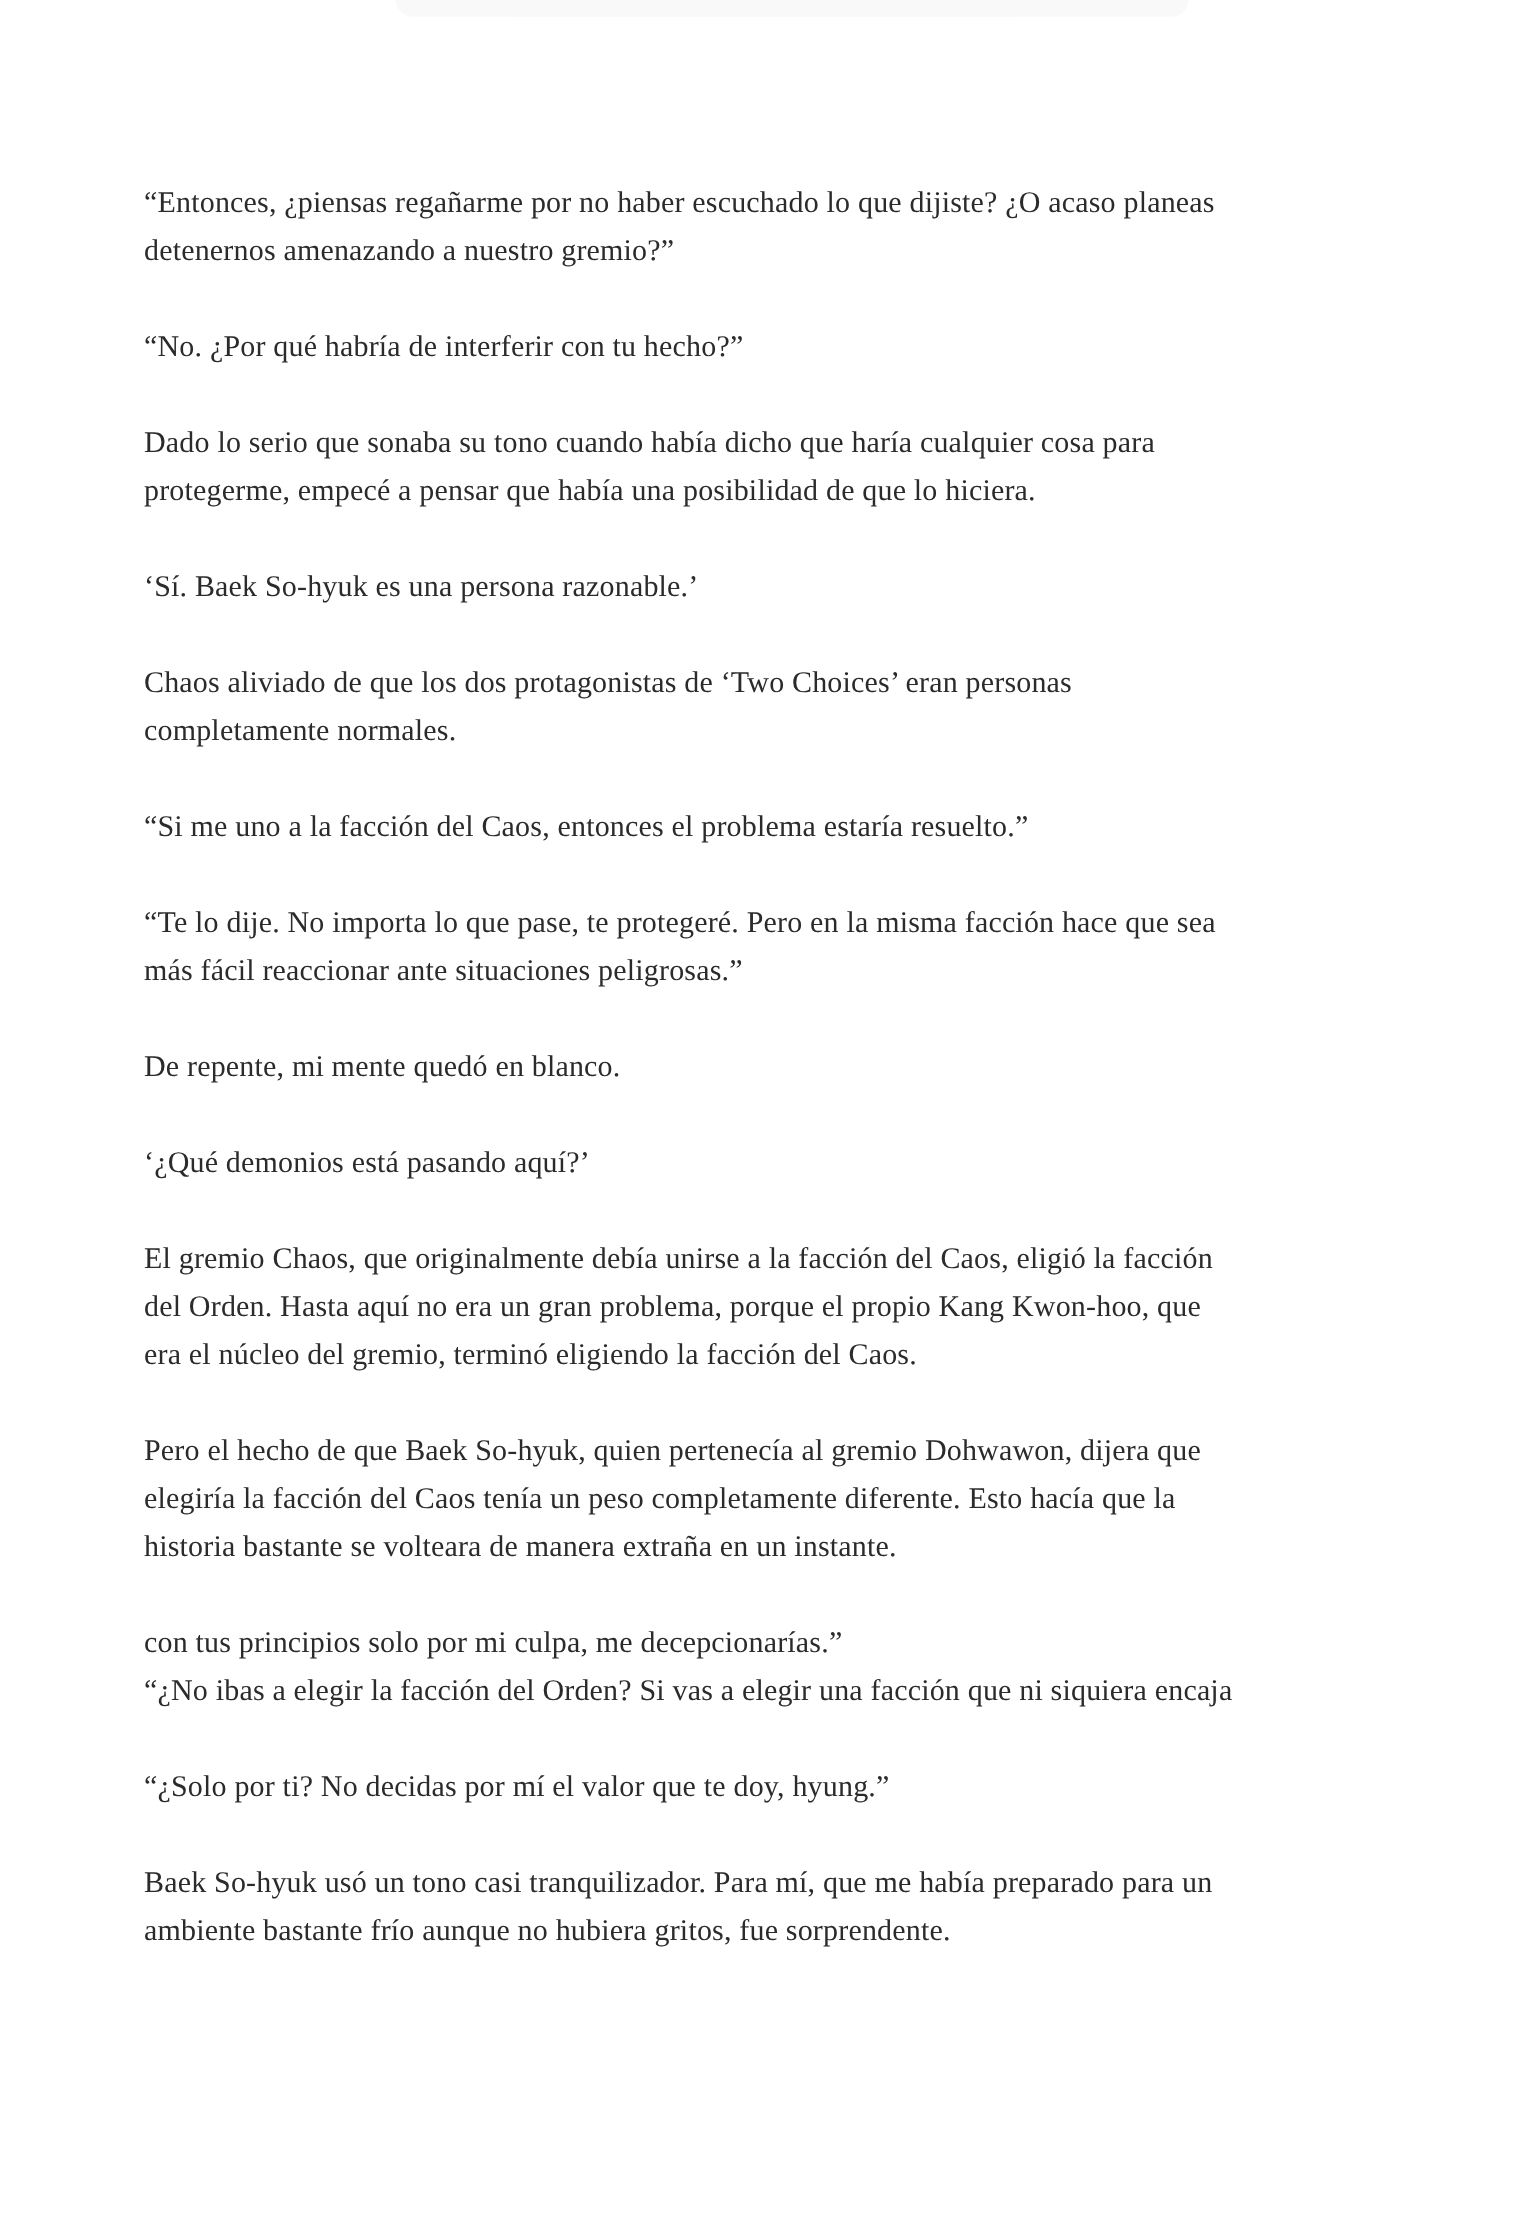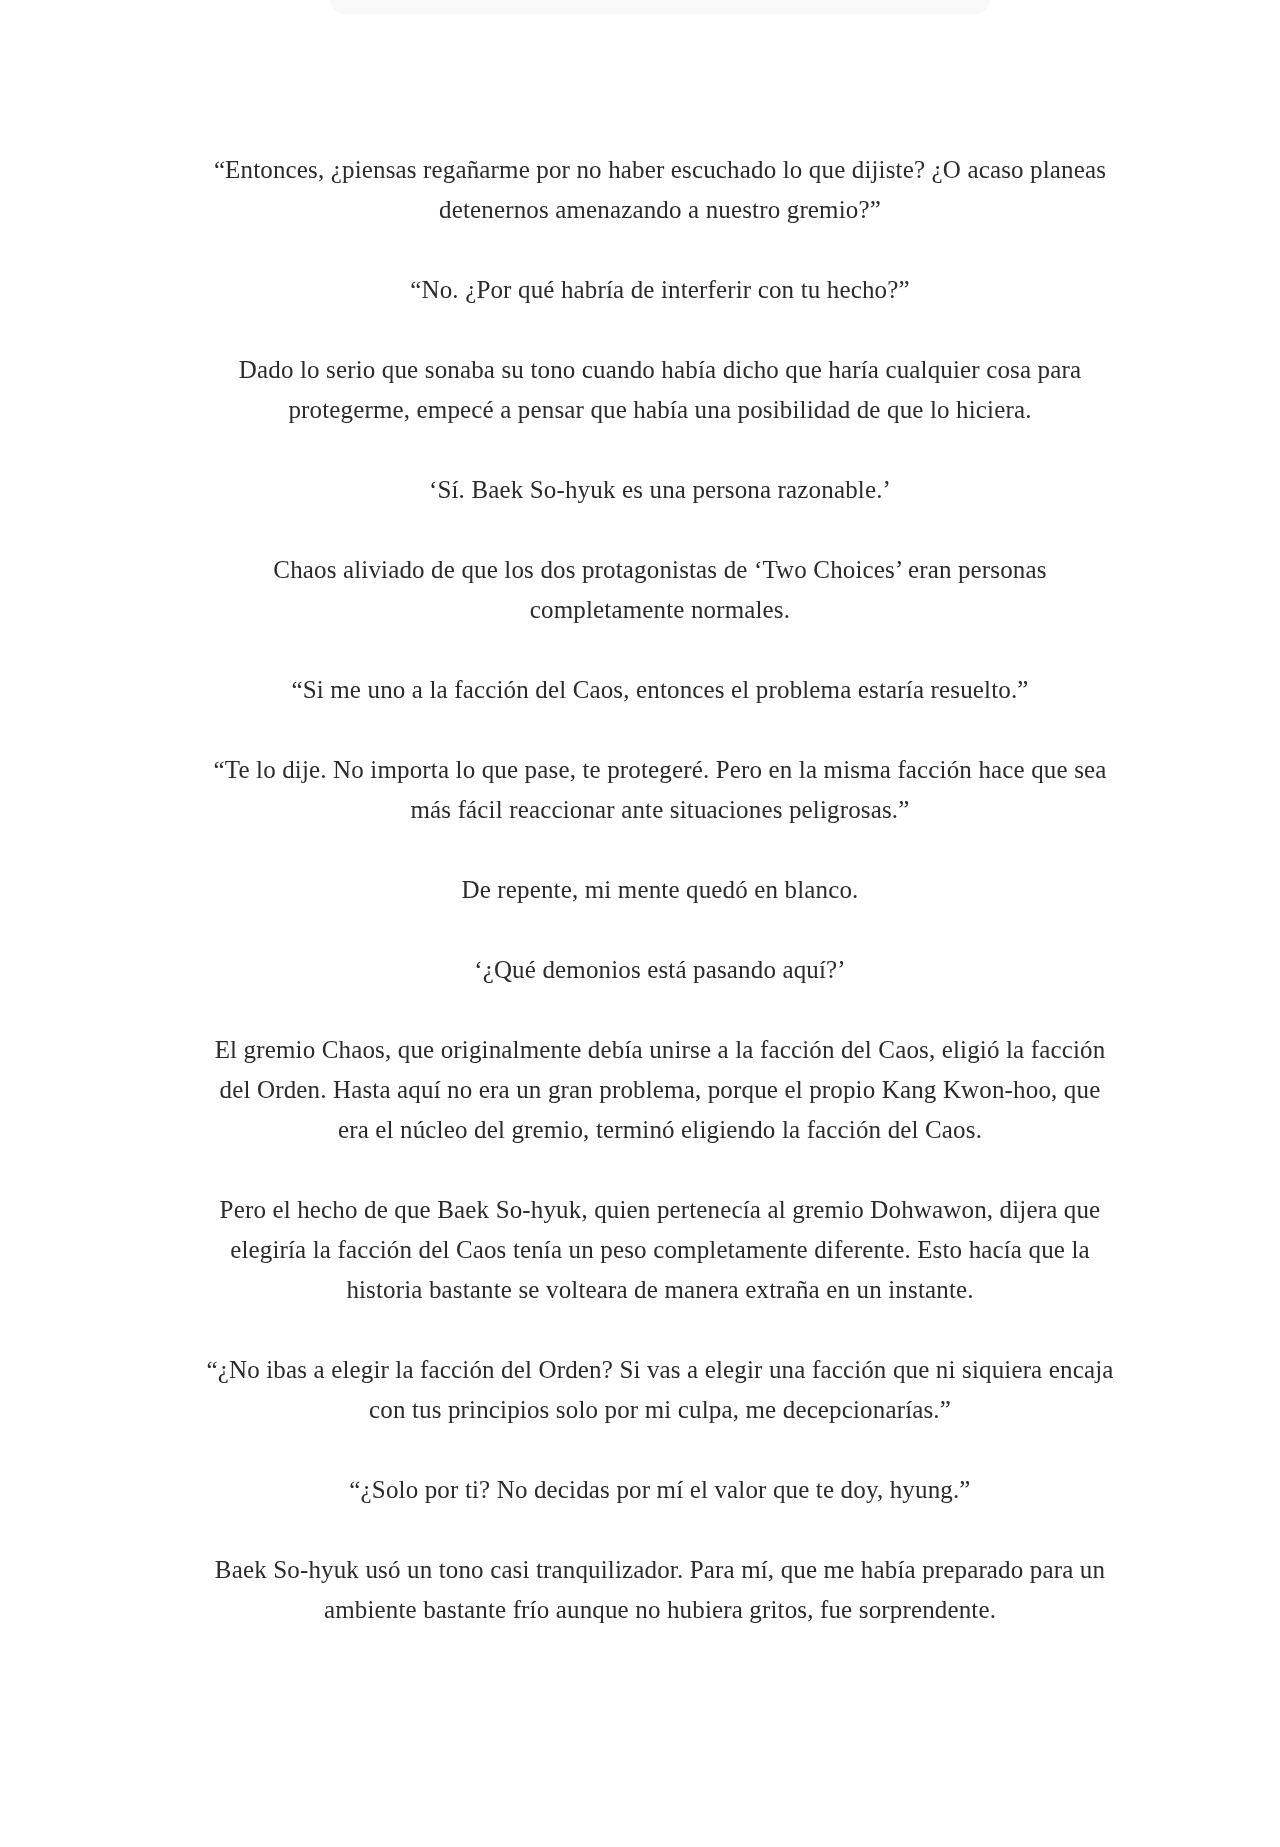--- a/index.html
+++ b/index.html
@@ -18,29 +18,28 @@
       left: 330px;
       top: 0;
       width: 660px;
       height: 14px;
       background: #f7f7f7;
       border-radius: 0 0 30px 30px;
       opacity: 0.8;
     }
     .page {
       position: absolute;
-      left: 140px;
+      left: 120px;
       top: 150px;
       width: 1040px;
       font-family: "Liberation Serif", "DejaVu Serif", serif;
       font-size: 25px;
       line-height: 40px;
       color: #2b2b2b;
       letter-spacing: 0.15px;
-      text-align: center;
     }
     .para {
       margin: 0 0 40px 0;
       white-space: nowrap;
     }
     .line {
       display: block;
       height: 40px;
     }
   </style>
@@ -85,22 +84,22 @@
     <span class="line">El gremio Chaos, que originalmente debía unirse a la facción del Caos, eligió la facción</span>
     <span class="line">del Orden. Hasta aquí no era un gran problema, porque el propio Kang Kwon-hoo, que</span>
     <span class="line">era el núcleo del gremio, terminó eligiendo la facción del Caos.</span>
   </p>
   <p class="para">
     <span class="line">Pero el hecho de que Baek So-hyuk, quien pertenecía al gremio Dohwawon, dijera que</span>
     <span class="line">elegiría la facción del Caos tenía un peso completamente diferente. Esto hacía que la</span>
     <span class="line">historia bastante se volteara de manera extraña en un instante.</span>
   </p>
   <p class="para">
+    <span class="line">con tus principios solo por mi culpa, me decepcionarías.”</span>
     <span class="line">“¿No ibas a elegir la facción del Orden? Si vas a elegir una facción que ni siquiera encaja</span>
-    <span class="line">con tus principios solo por mi culpa, me decepcionarías.”</span>
   </p>
   <p class="para">
     <span class="line">“¿Solo por ti? No decidas por mí el valor que te doy, hyung.”</span>
   </p>
   <p class="para">
     <span class="line">Baek So-hyuk usó un tono casi tranquilizador. Para mí, que me había preparado para un</span>
     <span class="line">ambiente bastante frío aunque no hubiera gritos, fue sorprendente.</span>
   </p>
 </div>
 

